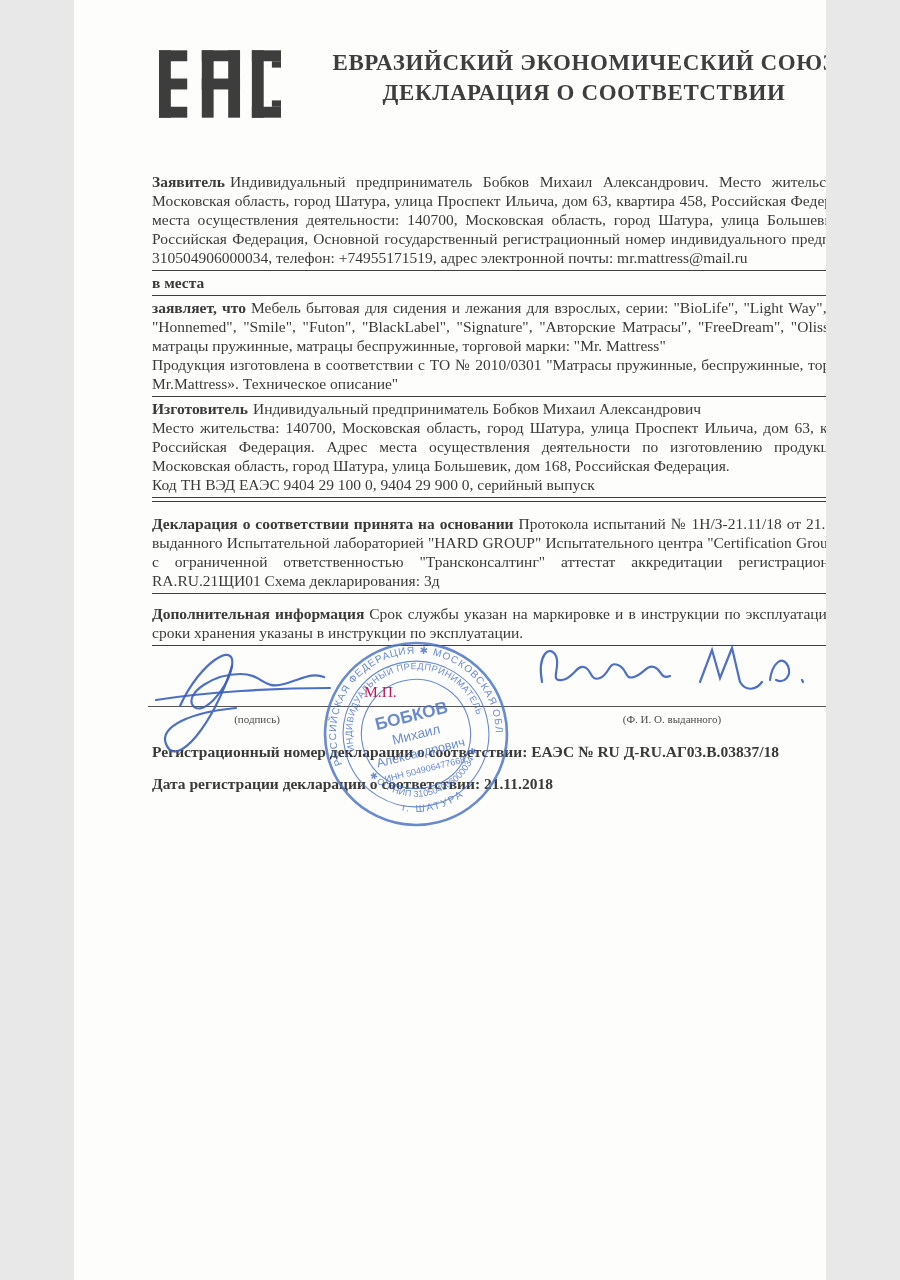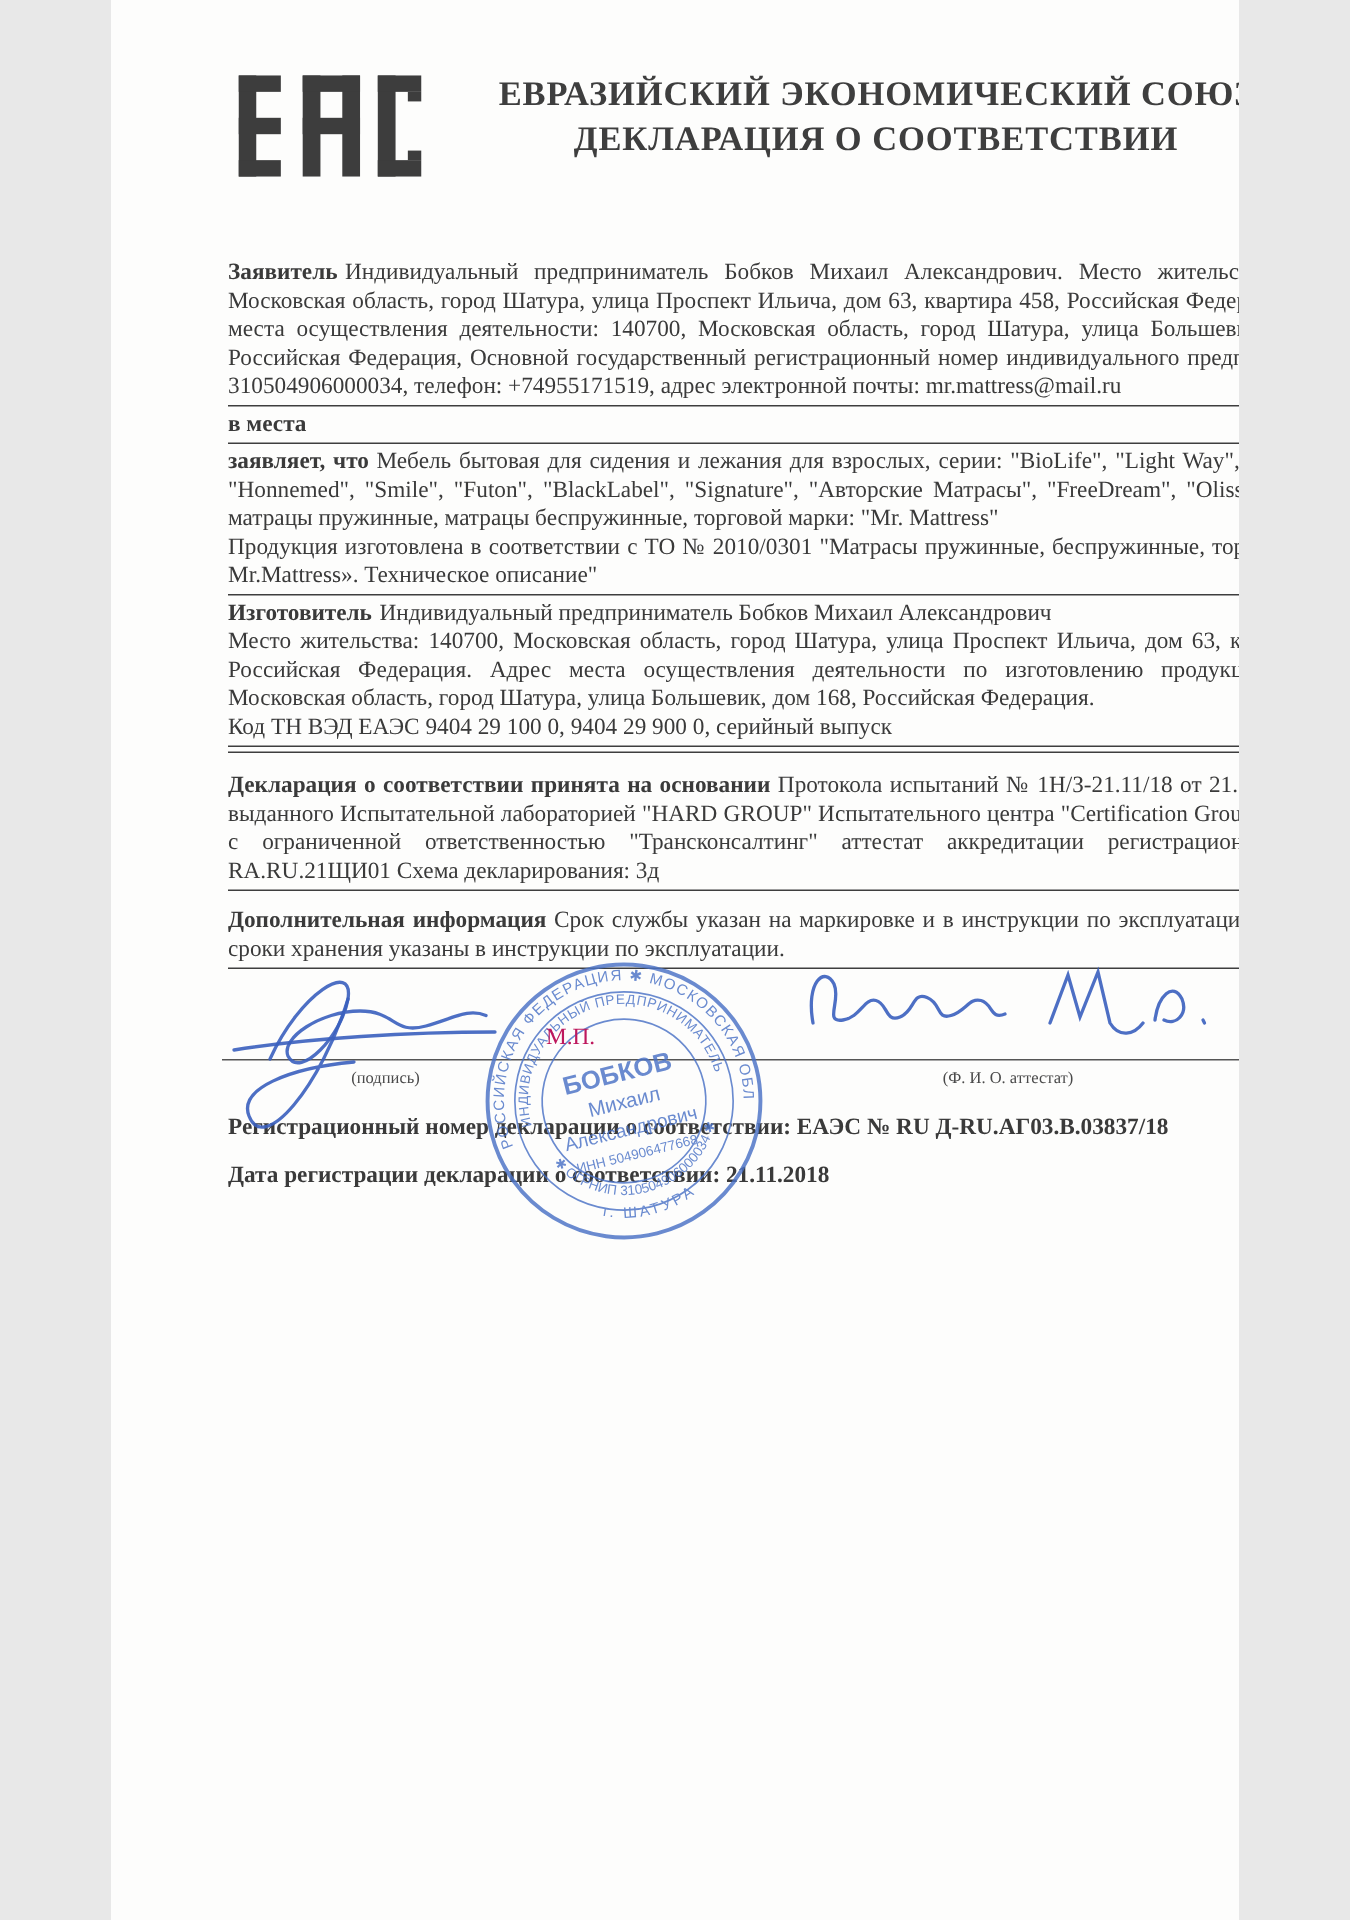--- a/index.html
+++ b/index.html
@@ -141,21 +141,21 @@
           <text x="95" y="100" text-anchor="middle" font-size="13.5" fill="#4a72c6">Михаил</text>
           <text x="95" y="118" text-anchor="middle" font-size="12.5" fill="#4a72c6">Александрович</text>
           <text x="95" y="134" text-anchor="middle" font-size="9" fill="#4a72c6">ИНН 504906477668</text>
         </g>
       </svg>
 
       <span class="mp-label">М.П.</span>
 
       <div class="sig-line"></div>
       <div class="sig-caption cap-sign">(подпись)</div>
-      <div class="sig-caption cap-fio">(Ф. И. О. аттестат)</div>
+      <div class="sig-caption cap-fio">(Ф. И. О. выданного)</div>
 
       <svg class="hand-svg right-sig" width="280" height="64" viewBox="0 0 280 64">
         <g fill="none" stroke="#3a5fbe" stroke-width="2.2" stroke-linecap="round" stroke-opacity="0.9">
           <path d="M 10 44 C 5 16, 18 6, 24 18 C 29 29, 17 44, 30 42 C 42 40, 44 27, 52 29 C 60 31, 58 44, 68 40 C 78 36, 76 23, 86 27 C 96 31, 92 42, 102 39 C 112 36, 114 27, 122 29 C 130 31, 128 42, 138 38"></path>
           <path d="M 168 44 L 180 12 L 188 40 L 200 10 L 208 44 C 214 54, 224 52, 230 44"></path>
           <path d="M 238 42 C 240 26, 250 16, 256 28 C 260 38, 252 46, 244 42"></path>
           <path d="M 270 42 L 271 44"></path>
         </g>
       </svg>
     </div>

